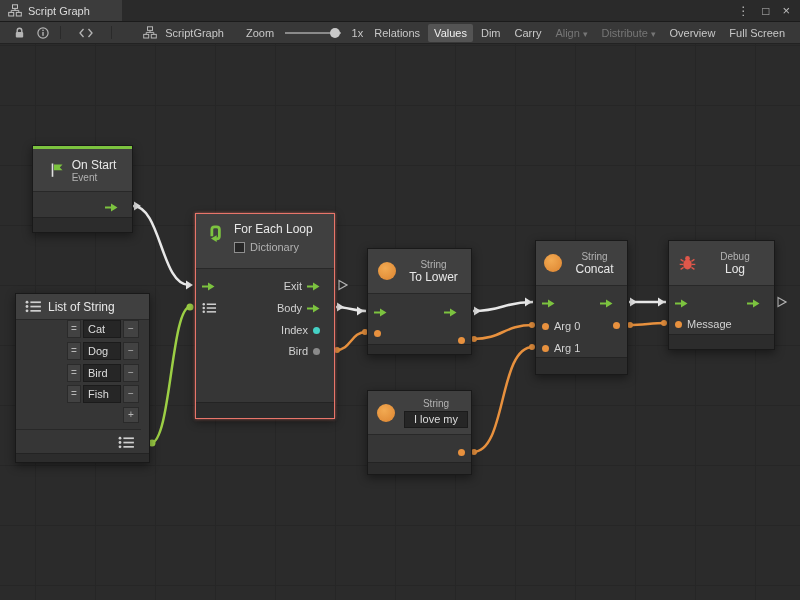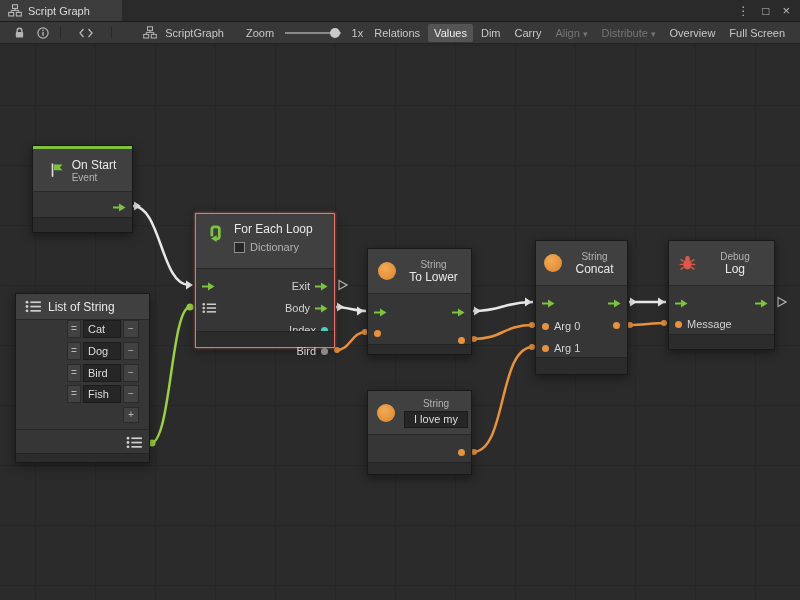--- a/index.html
+++ b/index.html
@@ -36,21 +36,21 @@
   
   .node { position:absolute; z-index:2; background:#363636; border:1px solid #191919; color:#ddd;
           box-shadow:0 3px 9px rgba(0,0,0,.45); }
   .node.selected { border-color:#e8756a; box-shadow:0 0 3px rgba(232,117,106,.65), 0 3px 9px rgba(0,0,0,.45); }
   .node-header { background:#404040; border-bottom:1px solid #282828; display:flex; align-items:center; }
   .node-footer { position:absolute; left:0; right:0; bottom:0; background:#2c2c2c; border-top:1px solid #232323; }
   .accent-bar { position:absolute; left:0; right:0; top:0; height:3px; background:#7cc33f; }
   .title { font-size:12px; color:#e8e8e8; }
   .small-label { font-size:10px; color:#b2b2b2; }
   .port-label { font-size:11px; color:#d2d2d2; }
-  .port-row { position:absolute; left:0; right:0; height:20px; display:flex; align-items:center; padding:0 6px; gap:5px; }
+  .port-row { position:absolute; left:0; right:8px; height:20px; display:flex; align-items:center; padding:0 6px; gap:5px; }
   .spacer { flex:1; }
   .dot { width:7px; height:7px; border-radius:50%; flex:0 0 auto; }
   .dot.orange { background:#e8913e; }
   .dot.teal { background:#45d1c5; }
   .dot.gray { background:#8a8a8a; }
   .string-icon { width:18px; height:18px; border-radius:50%; background:radial-gradient(circle at 40% 35%, #f2aa52, #dd8430); flex:0 0 auto; }
   .checkbox { width:11px; height:11px; background:#262626; border:1px solid #8e8e8e; flex:0 0 auto; }
 
   
   .list-row { position:absolute; left:51px; height:18px; display:flex; gap:2px; }
@@ -254,21 +254,21 @@
             <circle cx="2" cy="6.5" r="1.4"></circle>
               <rect x="5.4" y="5.7" width="10.5" height="1.7"></rect>
             <circle cx="2" cy="10.8" r="1.4"></circle>
               <rect x="5.4" y="10" width="10.5" height="1.7"></rect>
           </g>
         </svg>
       </div>
       <div class="node-footer" style="height:9px;"></div>
     </div>
 
-    <div class="node selected" style="left:195px; top:169px; width:140px; height:135px;">
+    <div class="node selected" style="left:195px; top:169px; width:140px; height:206px;">
       <div class="node-header" style="height:55px; padding:0 9px; gap:8px; align-items:flex-start; padding-top:8px;">
         <svg width="21" height="21" viewBox="0 0 19 19">
           <path d="M6.2 13V6.8a2.4 2.4 0 0 1 2.4-2.4h2a2.4 2.4 0 0 1 2.4 2.4v6a2.4 2.4 0 0 1-2.4 2.4h-.6" fill="none" stroke="#7cc33f" stroke-width="2.5"></path>
           <polygon points="10.6,12 10.6,18 5.4,15" fill="#7cc33f"></polygon>
         </svg>
         <div>
           <div class="title">For Each Loop</div>
           <div style="display:flex; align-items:center; gap:5px; margin-top:5px;">
             <span class="checkbox"></span>
             <span class="small-label" style="font-size:11px;">Dictionary</span>

